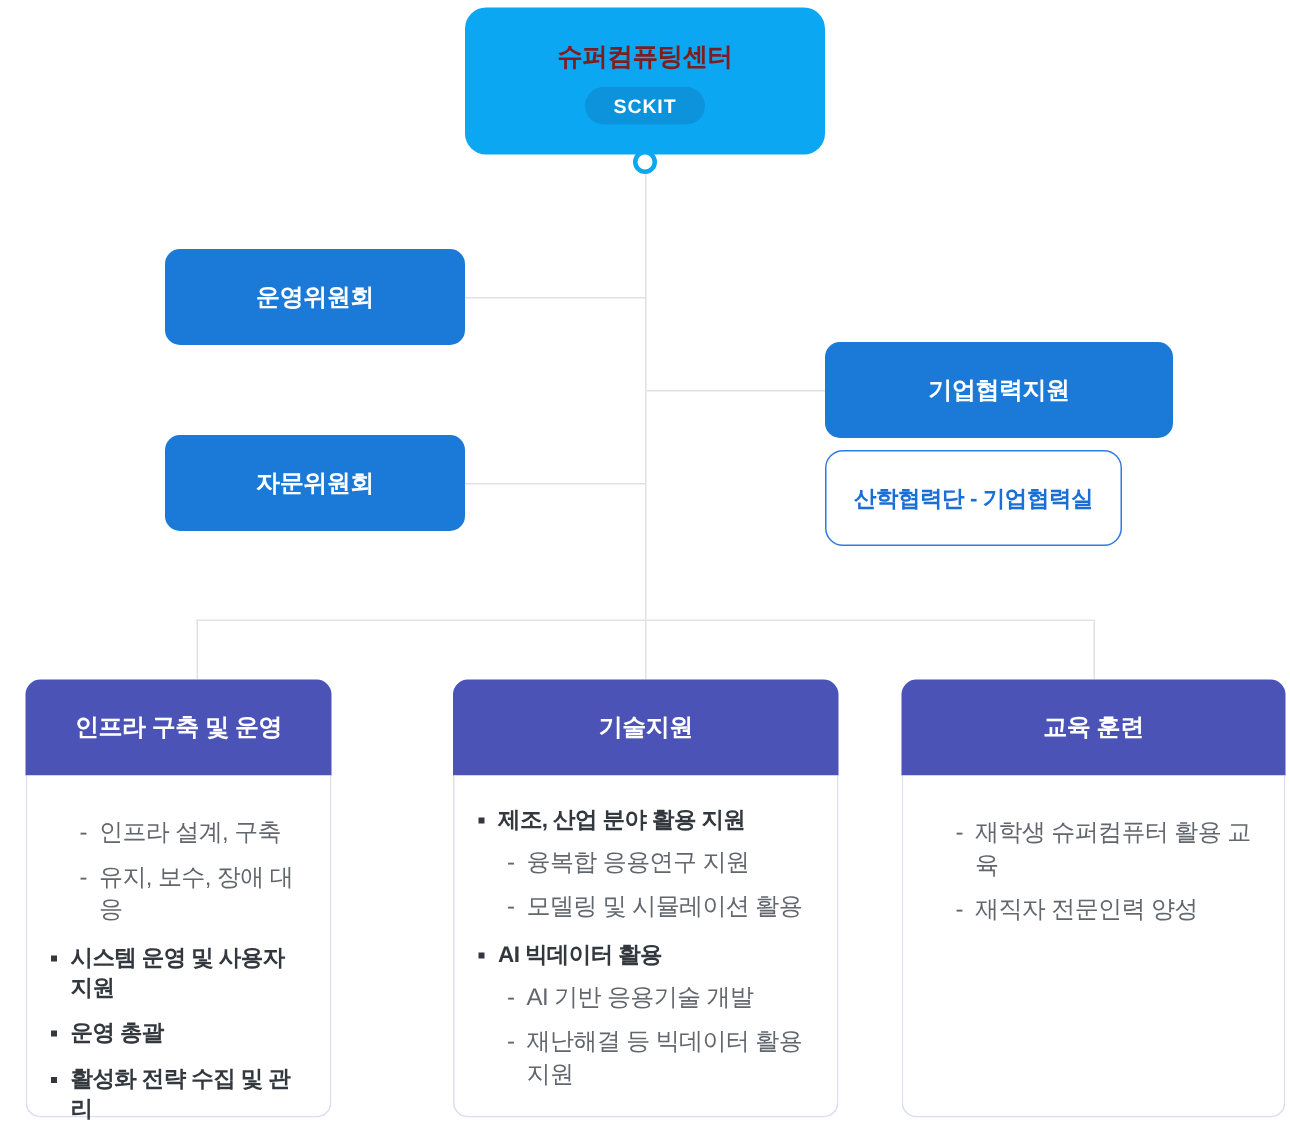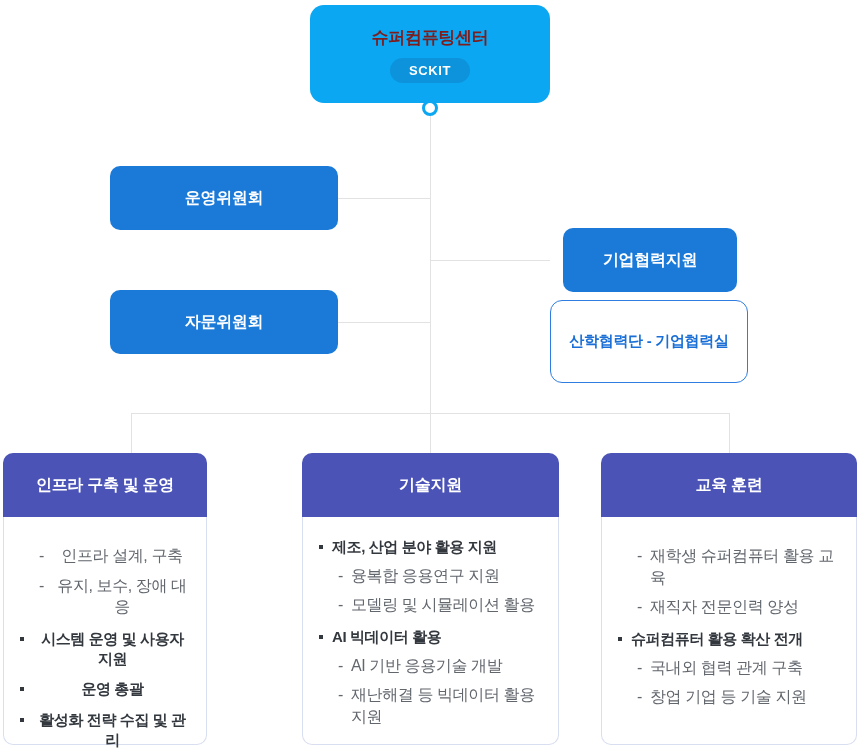--- a/index.html
+++ b/index.html
@@ -39,39 +39,39 @@
     background:var(--pill-blue);color:#fff;font-size:13px;font-weight:bold;
     letter-spacing:0.6px;border-radius:999px;padding:6px 19px;line-height:1;
   }
   .node-dot{
     position:absolute;left:422px;top:100px;width:16px;height:16px;
     border-radius:50%;background:#fff;border:3px solid var(--root-blue);z-index:3;
   }
 
   
   .blue-box{
-    position:absolute;width:228px;height:64px;background:var(--committee-blue);
+    position:absolute;width:200px;height:64px;background:var(--committee-blue);
     border-radius:10px;display:flex;align-items:center;justify-content:center;
     color:#fff;font-size:16px;font-weight:bold;letter-spacing:-0.3px;z-index:2;
   }
   .pos-op{left:110px;top:166px;}
   .pos-ad{left:110px;top:290px;}
-  .pos-corp{left:563px;top:228px;width:174px;}
+  .pos-corp{left:550px;top:228px;width:232px;}
 
   
   .outline-box{
-    position:absolute;left:550px;top:300px;width:198px;height:83px;
+    position:absolute;left:550px;top:300px;width:198px;height:64px;
     background:#fff;border:1px solid var(--partner-border);border-radius:12px;
     display:flex;align-items:center;justify-content:center;
     color:var(--partner-blue);font-size:15px;font-weight:bold;letter-spacing:-0.3px;z-index:2;
   }
 
   
   .col{position:absolute;top:453px;width:257px;height:292px;z-index:2;}
-  .col-left{left:3px;width:204px;text-align:center;}
+  .col-left{left:17px;width:204px;}
   .col-mid{left:302px;width:257px;}
   .col-right{left:601px;width:256px;}
   .col-head{
     height:64px;background:var(--header-indigo);border-radius:10px 10px 0 0;
     display:flex;align-items:center;justify-content:center;
     color:#fff;font-size:16px;font-weight:bold;letter-spacing:-0.3px;
   }
   .col-body{
     height:228px;background:#fff;border:1px solid var(--body-border);
     border-top:none;border-radius:0 0 10px 10px;
@@ -154,21 +154,16 @@
       </div>
   </div>
 
   <div class="col col-right">
     <div class="col-head">교육 훈련</div>
     <div class="col-body">
         <div class="item">
           <div class="sub">재학생 슈퍼컴퓨터 활용 교육</div>
           <div class="sub">재직자 전문인력 양성</div>
         </div>
-        <div class="item">
-          <div class="main">슈퍼컴퓨터 활용 확산 전개</div>
-          <div class="sub">국내외 협력 관계 구축</div>
-          <div class="sub">창업 기업 등 기술 지원</div>
-        </div>
       </div>
   </div>
 
 </div>
 
 </body></html>

